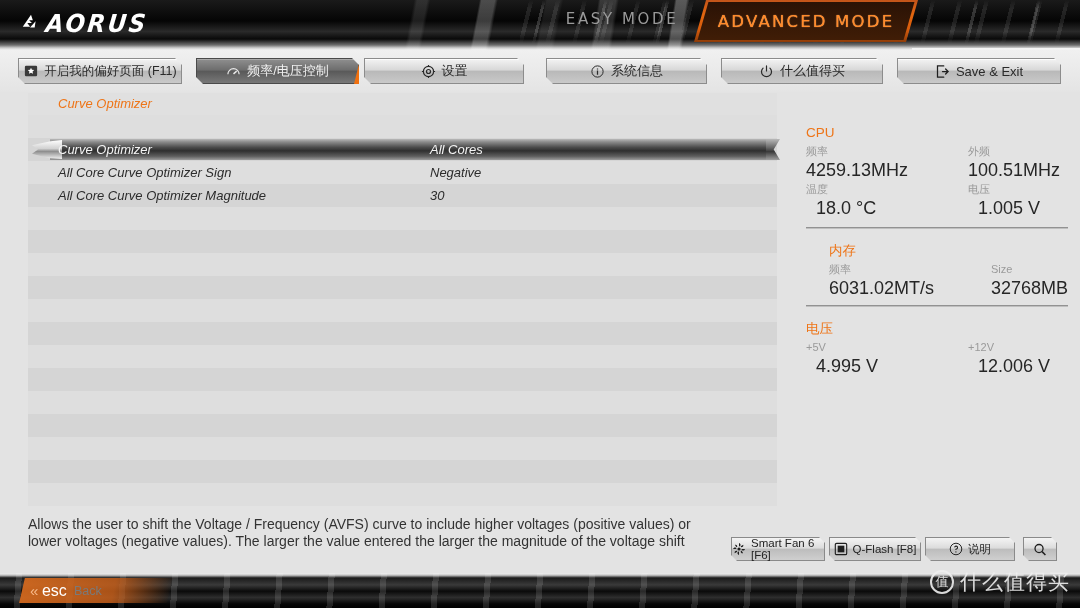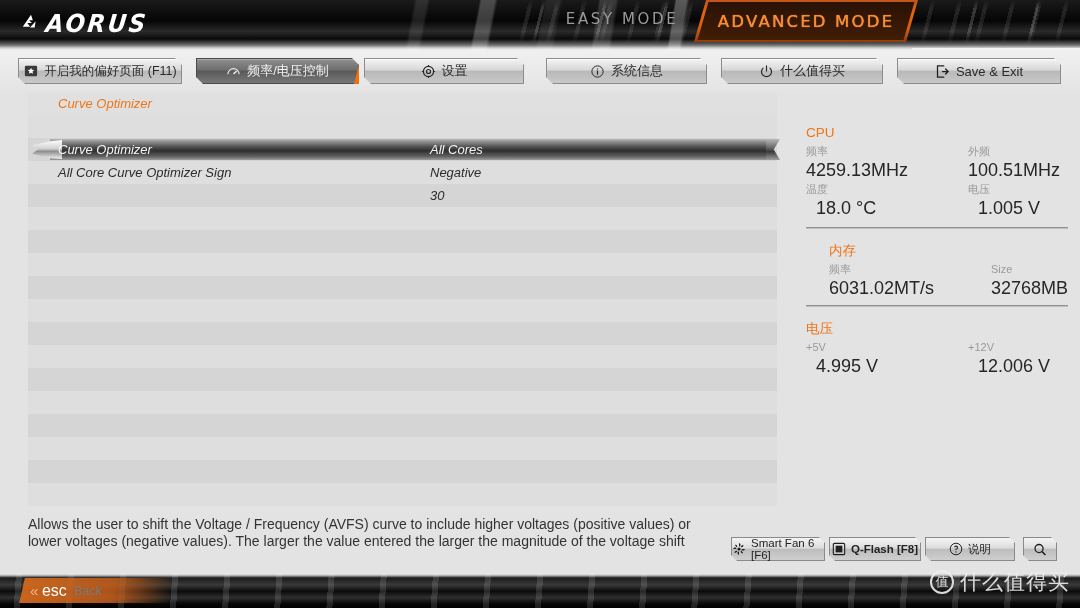--- a/index.html
+++ b/index.html
@@ -224,21 +224,21 @@
   
   .tool-btn {
     position:absolute; top:537px; height:24px;
     display:flex; align-items:center; justify-content:center; gap:5px;
     font-size:11.5px; color:#232323; cursor:pointer;
     background:linear-gradient(180deg,#f4f4f4 0%, #dcdcdc 45%, #bdbdbd 52%, #cfcfcf 100%);
     border:1px solid #8a8a8a;
     clip-path:polygon(0 0, calc(100% - 6px) 0, 100% 6px, 100% 100%, 6px 100%, 0 calc(100% - 6px));
   }
   #btn-smartfan { left:731px; width:94px; }
-  #btn-qflash   { left:829px; width:92px;font-weight:bold; }
+  #btn-qflash   { left:829px; width:92px; }
   #btn-help     { left:925px; width:90px; }
   #btn-search   { left:1023px; width:34px; }
   .tool-btn .ticon { width:14px; height:14px; display:inline-flex; align-items:center; justify-content:center; }
 
   
   #footer {
     position:absolute; left:0; top:573px; width:1080px; height:35px;
     background:#101010; overflow:hidden;
   }
   #footer .f-streaks {
@@ -405,20 +405,21 @@
       <span class="opt-label">Curve Optimizer</span>
       <span class="opt-value">All Cores</span>
     </div>
 
     <div class="opt-row" style="top:46px">
       <span class="opt-label">All Core Curve Optimizer Sign</span>
       <span class="opt-value">Negative</span>
     </div>
 
     <div class="opt-row" style="top:69px">
+      <span class="opt-label">All Core Curve Optimizer Magnitude</span>
       <span class="opt-value">30</span>
     </div>
   </div>
 </div>
 
 <div id="sidebar">
 
   <div class="sb-group" id="grp-cpu">
     <div class="sb-heading">CPU</div>
     <div class="sb-grid">

